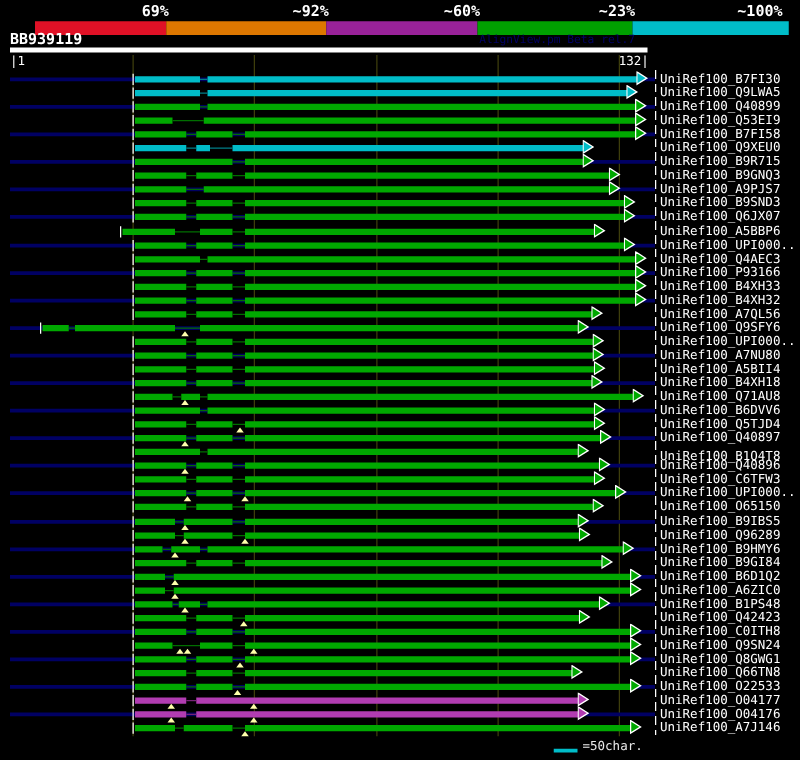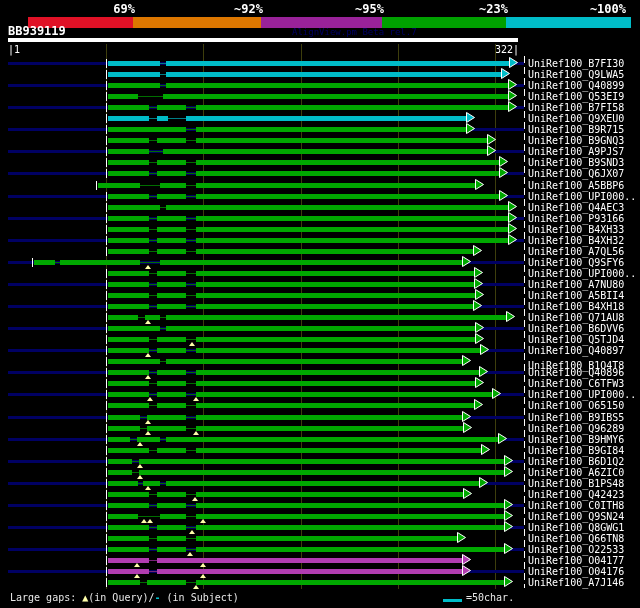--- a/index.html
+++ b/index.html
@@ -2,21 +2,21 @@
 <html><head>
 <meta charset="utf-8">
 <style>
   html,body{margin:0;padding:0;background:#000;}
   #canvas{position:relative;width:640px;height:608px;background:#000;overflow:hidden;
           font-family:"DejaVu Sans Mono","Liberation Mono",monospace;}
   .scale-label{position:absolute;top:2px;height:14px;color:#fff;font-size:12px;font-weight:bold;
                text-align:right;white-space:pre;}
   .scale-seg{position:absolute;top:17px;height:11px;}
   #query-id{position:absolute;left:8px;top:24px;color:#fff;font-size:12px;font-weight:bold;white-space:pre;}
-  #watermark{position:absolute;top:27px;width:240px;right:108px;color:#000066;
+  #watermark{position:absolute;top:27px;width:240px;right:132px;text-align:right;color:#000066;
              font-size:9px;white-space:pre;}
   #query-bar{position:absolute;left:8px;top:38px;width:510px;height:4px;background:#fff;}
   .ruler-txt{position:absolute;top:44px;color:#fff;font-size:10px;white-space:pre;}
   .gridline{position:absolute;top:44px;height:545px;width:1px;background:#3e3e0c;}
   .navy-line{position:absolute;height:3px;background:#000063;}
   .seg{position:absolute;}
   .tick{position:absolute;width:1px;height:9px;background:#fff;}
   .tri{position:absolute;width:0;height:0;border-left:3px solid transparent;
        border-right:3px solid transparent;border-bottom:4px solid #ffffaa;}
   .rowlabel{position:absolute;left:528px;color:#fff;font-size:10px;line-height:11px;white-space:pre;}
@@ -31,31 +31,31 @@
 </head>
 <body>
 
 <div id="canvas">
   <div id="scale-bar">
       <div class="scale-seg" style="left: 28px; width: 105px; background: rgb(224, 17, 38);"></div>
       <div class="scale-label" style="left: 55px; width: 80px;">69%</div>
       <div class="scale-seg" style="left: 133px; width: 128px; background: rgb(221, 119, 0);"></div>
       <div class="scale-label" style="left: 183px; width: 80px;">~92%</div>
       <div class="scale-seg" style="left: 261px; width: 121px; background: rgb(153, 34, 153);"></div>
-      <div class="scale-label" style="left: 304px; width: 80px;">~95%</div>
+      <div class="scale-label" style="left: 304px; width: 80px;">~60%</div>
       <div class="scale-seg" style="left: 382px; width: 124px; background: rgb(0, 160, 0);"></div>
       <div class="scale-label" style="left: 428px; width: 80px;">~23%</div>
       <div class="scale-seg" style="left: 506px; width: 125px; background: rgb(0, 188, 200);"></div>
       <div class="scale-label" style="left: 546px; width: 80px;">~100%</div>
     </div>
   <div id="query-id">BB939119</div>
   <div id="watermark">AlignView.pm Beta rel.7</div>
   <div id="query-bar"></div>
   <div class="ruler-txt" style="left:8px;">|1</div>
-  <div class="ruler-txt" style="width:60px;left:459px;text-align:right;">322|</div>
+  <div class="ruler-txt" style="width:60px;left:459px;text-align:right;">132|</div>
   <div id="gridlines">
       <div class="gridline" style="left: 106px;"></div>
       <div class="gridline" style="left: 203px;"></div>
       <div class="gridline" style="left: 301px;"></div>
       <div class="gridline" style="left: 398px;"></div>
       <div class="gridline" style="left: 495px;"></div>
     </div>
   <div id="plot">
       <div>
         <div class="navy-line" style="left: 8px; width: 516px; top: 62px;"></div>
@@ -651,16 +651,15 @@
         <div class="seg" style="left: 140px; width: 7px; top: 582px; height: 1px; background: rgb(0, 110, 0);"></div>
         <div class="seg" style="left: 186px; width: 10px; top: 582px; height: 1px; background: rgb(0, 110, 0);"></div>
         <div class="tri" style="left: 193px; top: 585px;"></div>
         <svg width="10" height="12" style="position: absolute; left: 504px; top: 576px;">
           <polygon points="0.5,0.5 8.5,5.5 0.5,10.5" fill="#00a800" stroke="#ffffff" stroke-width="1"></polygon>
         </svg>
         <div class="rowlabel" style="top: 577px;">UniRef100_A7J146</div>
       </div>
     </div>
   <div class="dashline"></div>
-  <div id="legend"><span>Large gaps: </span><span class="gap-q">▲</span><span>(in Query)/</span><span class="gap-s">-</span><span> (in Subject)</span></div>
   <div id="scale-swatch"></div>
   <div id="scale-text">=50char.</div>
 </div>
 
 </body></html>

